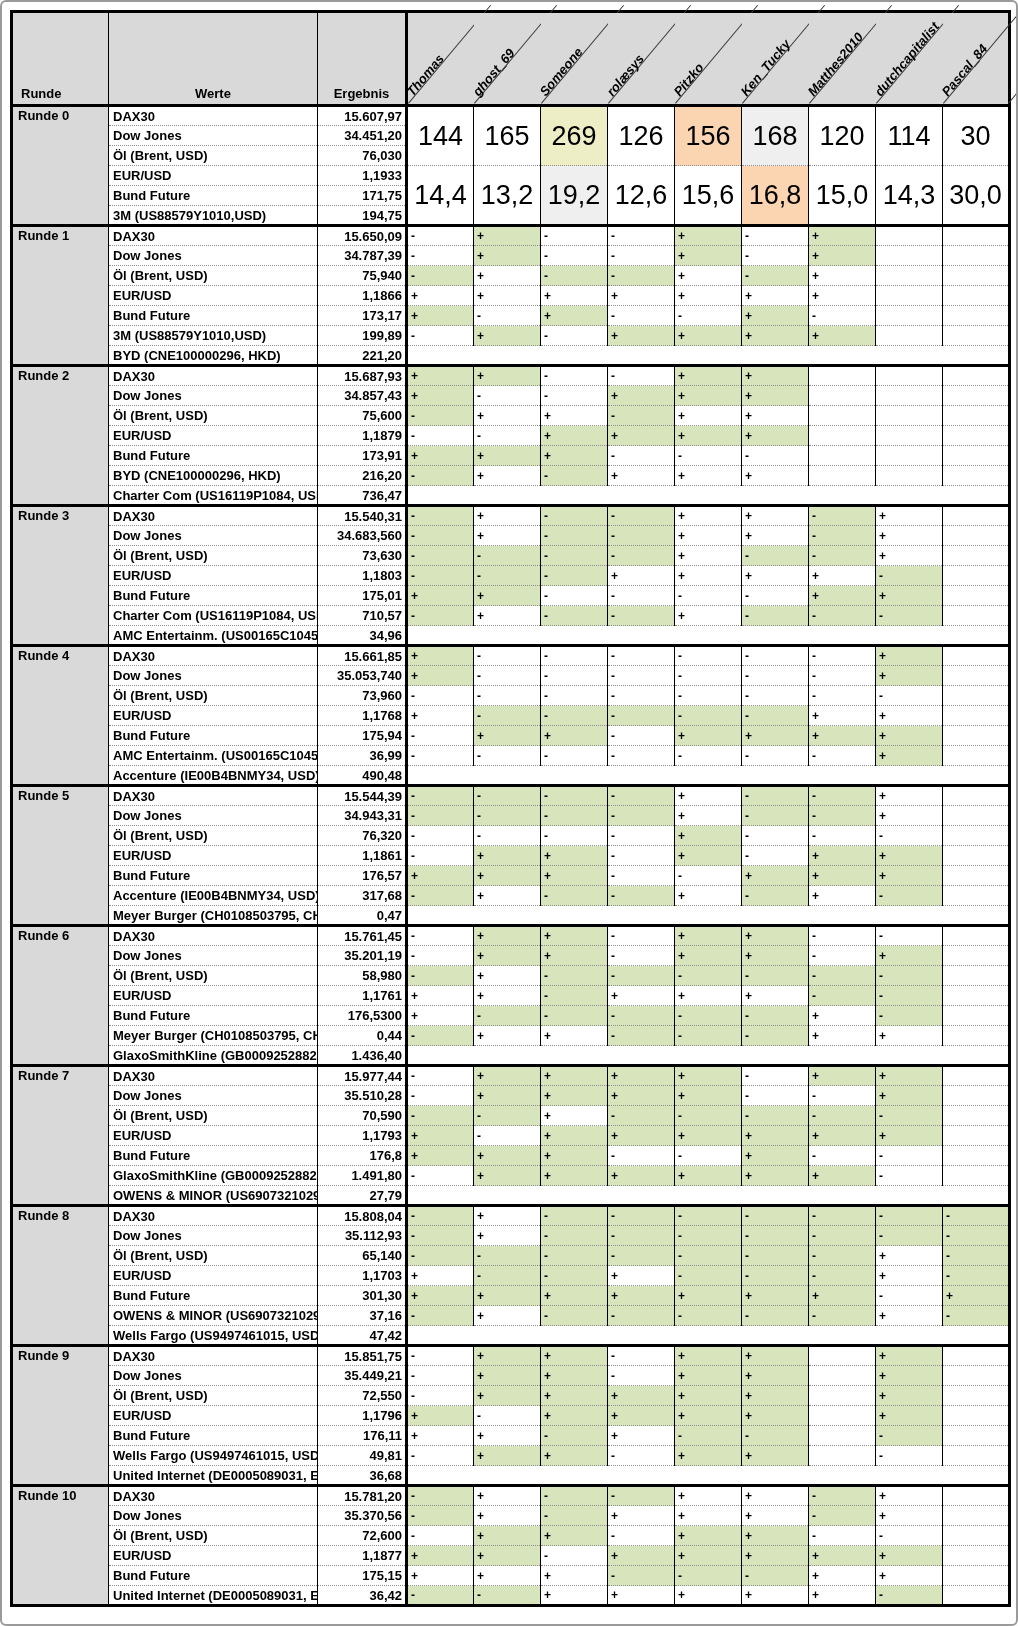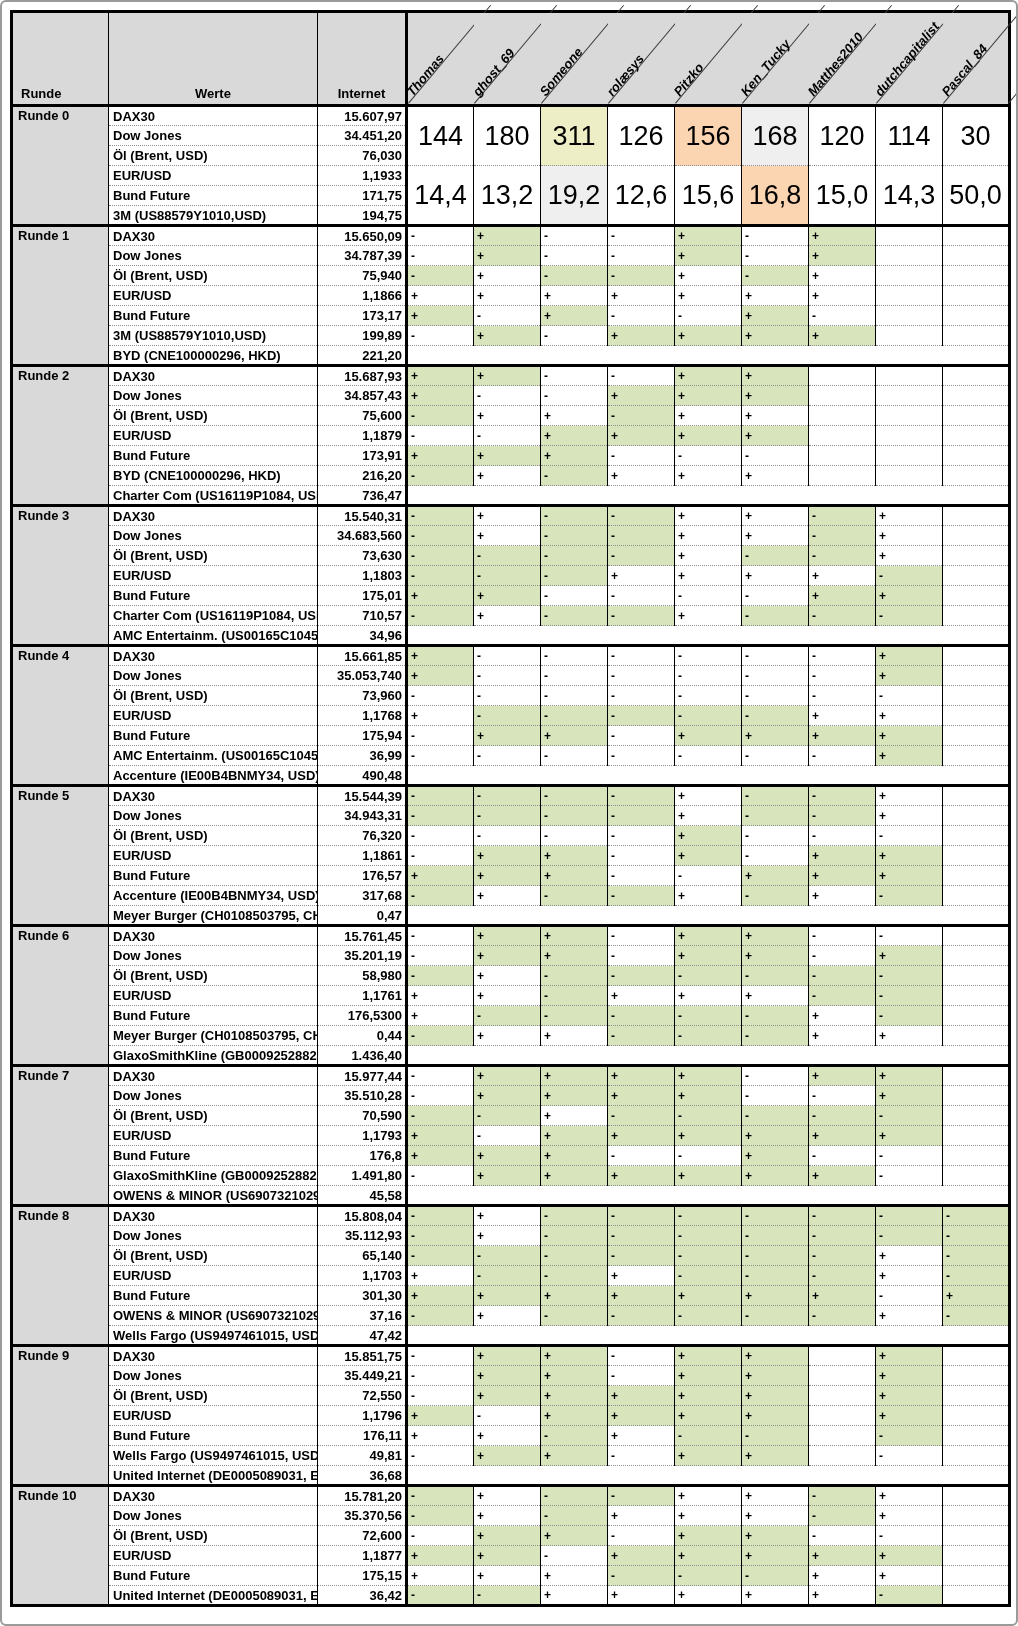--- a/index.html
+++ b/index.html
@@ -78,21 +78,21 @@
       <col style="width:67px">
       <col style="width:67px">
     <col style="width:67px">
       <col style="width:67px">
       <col style="width:67px">
   </colgroup>
   <thead>
     <tr>
       <th class="h-runde">Runde</th>
       <th class="h-werte">Werte</th>
-      <th class="h-ergebnis">Internet</th>
+      <th class="h-ergebnis">Ergebnis</th>
       <th class="h-player fl">
           <span class="pname">Thomas</span>
         </th>
       <th class="h-player">
           <span class="pname">ghost_69</span>
         </th>
       <th class="h-player">
           <span class="pname">Someone</span>
         </th>
       <th class="h-player">
@@ -114,22 +114,22 @@
           <span class="pname">Pascal_84</span>
         </th>
     </tr>
   </thead>
   <tbody id="tbody">
       <tr class="gs">
         <td class="rlabel" rowspan="6">Runde 0</td>
         <td class="wname">DAX30</td>
         <td class="wval">15.607,97</td>
         <td class="score fl" rowspan="3">144</td>
-        <td class="score" rowspan="3">180</td>
-        <td class="score" rowspan="3" style="background: rgb(238, 238, 198);">311</td>
+        <td class="score" rowspan="3">165</td>
+        <td class="score" rowspan="3" style="background: rgb(238, 238, 198);">269</td>
         <td class="score" rowspan="3">126</td>
         <td class="score" rowspan="3" style="background: rgb(251, 212, 178);">156</td>
         <td class="score" rowspan="3" style="background: rgb(239, 239, 239);">168</td>
         <td class="score" rowspan="3">120</td>
         <td class="score" rowspan="3">114</td>
         <td class="score" rowspan="3">30</td>
       </tr>
       <tr>
         <td class="wname">Dow Jones</td>
         <td class="wval">34.451,20</td>
@@ -142,21 +142,21 @@
         <td class="wname">EUR/USD</td>
         <td class="wval">1,1933</td>
         <td class="score fl" rowspan="3">14,4</td>
         <td class="score" rowspan="3">13,2</td>
         <td class="score" rowspan="3" style="background: rgb(239, 239, 239);">19,2</td>
         <td class="score" rowspan="3">12,6</td>
         <td class="score" rowspan="3">15,6</td>
         <td class="score" rowspan="3" style="background: rgb(251, 212, 178);">16,8</td>
         <td class="score" rowspan="3">15,0</td>
         <td class="score" rowspan="3">14,3</td>
-        <td class="score" rowspan="3">50,0</td>
+        <td class="score" rowspan="3">30,0</td>
       </tr>
       <tr>
         <td class="wname">Bund Future</td>
         <td class="wval">171,75</td>
       </tr>
       <tr>
         <td class="wname">3M (US88579Y1010,USD)</td>
         <td class="wval">194,75</td>
       </tr>
       <tr class="gs">
@@ -737,21 +737,21 @@
         <td class="mark" style="background: rgb(215, 228, 188);">+</td>
         <td class="mark" style="background: rgb(215, 228, 188);">+</td>
         <td class="mark" style="background: rgb(215, 228, 188);">+</td>
         <td class="mark" style="background: rgb(215, 228, 188);">+</td>
         <td class="mark" style="background: rgb(215, 228, 188);">+</td>
         <td class="mark">-</td>
         <td class="mark"></td>
       </tr>
       <tr>
         <td class="wname">OWENS &amp; MINOR (US6907321029, USD)</td>
-        <td class="wval">45,58</td>
+        <td class="wval">27,79</td>
         <td class="strip" colspan="9"></td>
       </tr>
       <tr class="gs">
         <td class="rlabel" rowspan="7">Runde 8</td>
         <td class="wname">DAX30</td>
         <td class="wval">15.808,04</td>
         <td class="mark fl" style="background: rgb(215, 228, 188);">-</td>
         <td class="mark">+</td>
         <td class="mark" style="background: rgb(215, 228, 188);">-</td>
         <td class="mark" style="background: rgb(215, 228, 188);">-</td>

